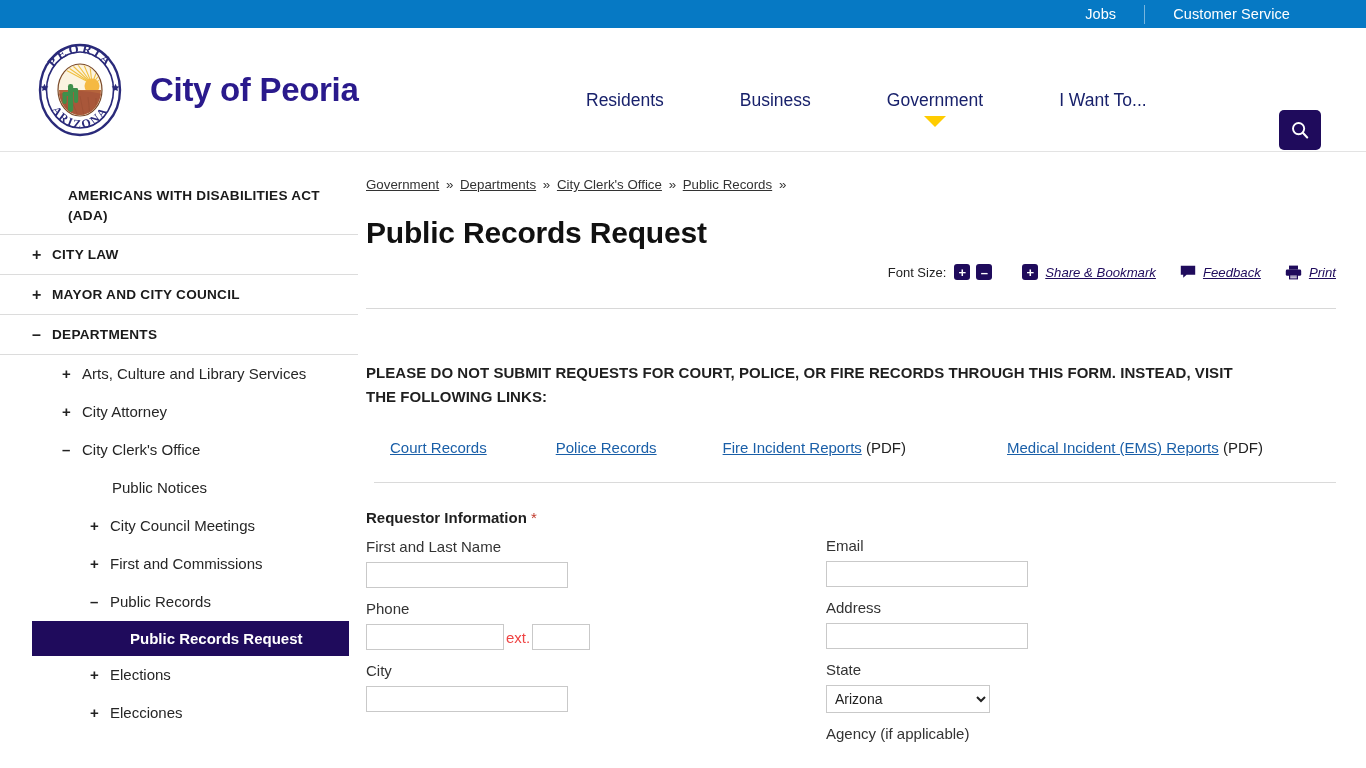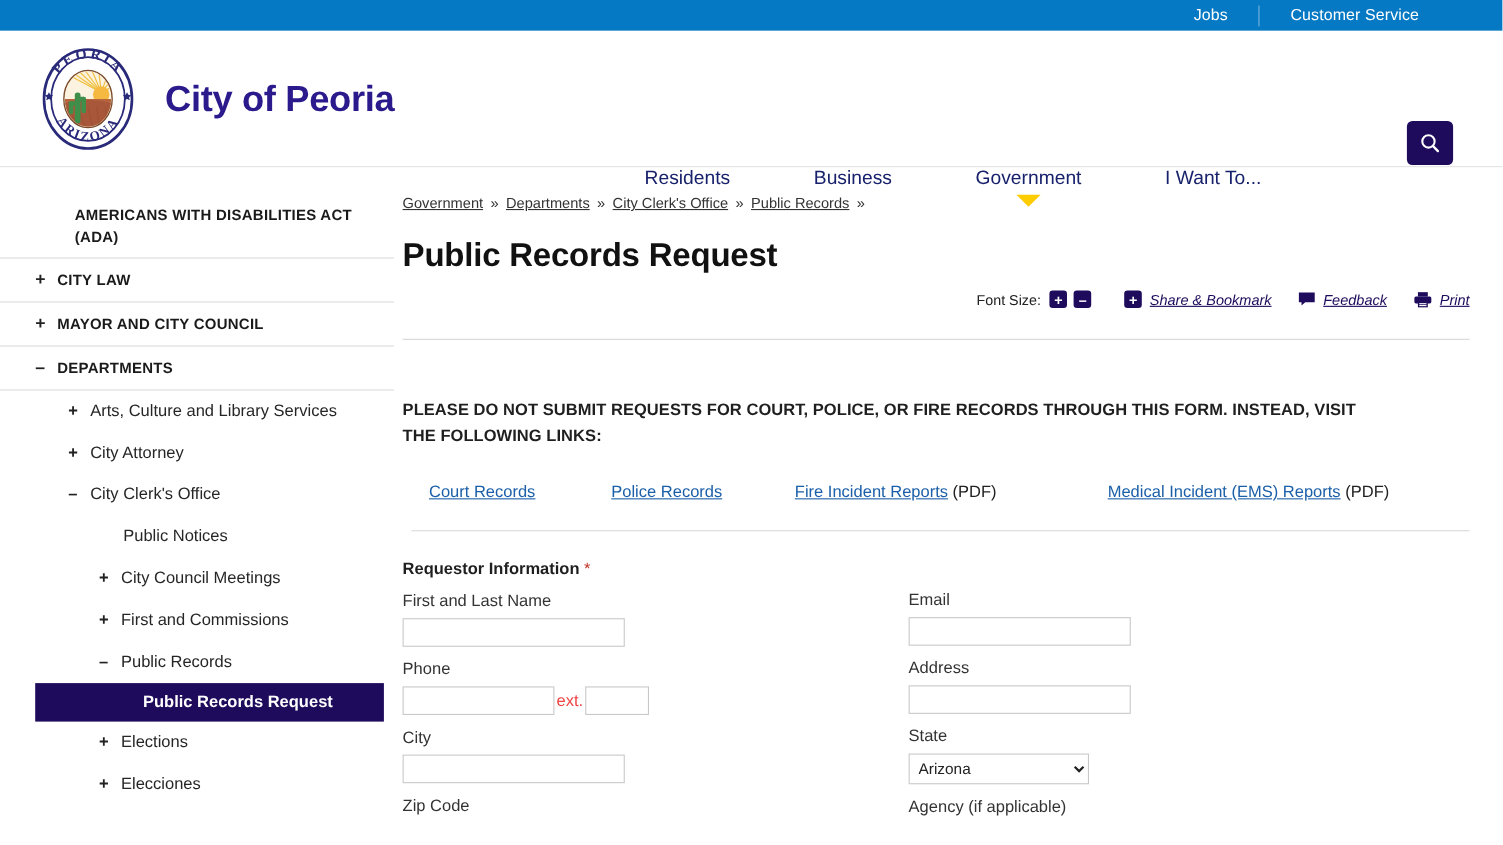--- a/index.html
+++ b/index.html
@@ -62,21 +62,21 @@
     letter-spacing: -.3px;
     white-space: nowrap;
   }
 
   .mainnav {
     position: absolute;
     left: 560px;
     top: 0;
     height: 144px;
     display: flex;
-    align-items: flex-end;
+    align-items: center;
   }
   .navitem {
     position: relative;
     padding: 0 0;
     margin: 0 38px;
     font-size: 17.5px;
     color: #18216b;
     text-decoration: none;
     white-space: nowrap;
     cursor: pointer;
@@ -588,21 +588,20 @@
         <div class="fld-label">Phone</div>
         <div class="phone-row">
           <input class="txt" type="text" value="" style="">
           <span class="extlabel">ext.</span>
           <input class="txt ext" type="text" value="" style="">
         </div>
 
         <div class="fld-label">City</div>
         <input class="txt" type="text" value="" style="">
 
-        <div class="fld-label">Zip Code</div>
       </div>
 
       <div class="col right">
         <div class="spacer-top"></div>
 
         <div class="fld-label">Email</div>
         <input class="txt" type="text" value="" style="">
 
         <div class="fld-label">Address</div>
         <input class="txt" type="text" value="" style="">

